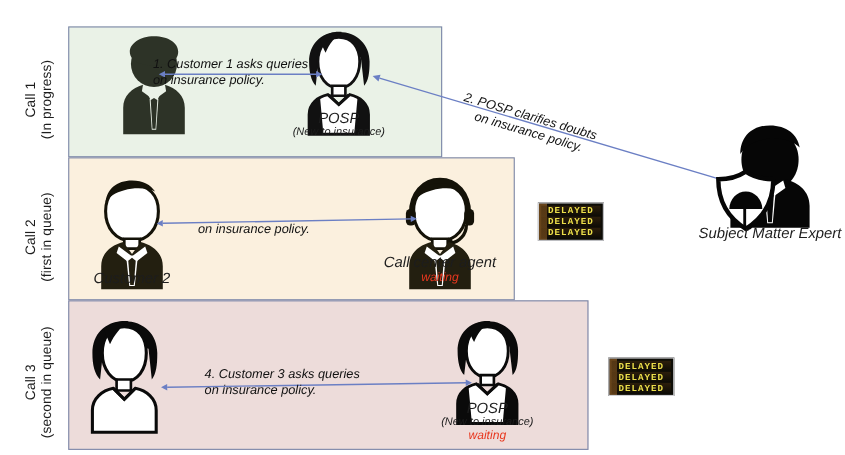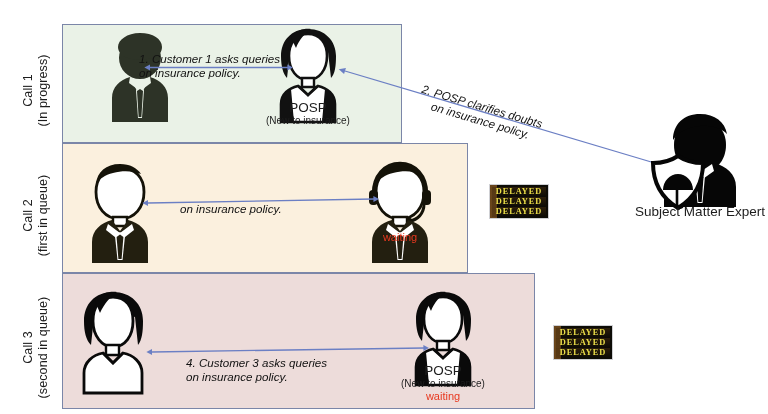--- a/index.html
+++ b/index.html
@@ -42,20 +42,21 @@
   }
   .lane-label .l1 { display:block; font-weight: 400; }
   .lane-label .l2 { display:block; font-weight: 400; }
 
   
   .cap {
     position: absolute;
     text-align: center;
     color: #1d1d1d;
     white-space: nowrap;
+    font-style: italic;
   }
   .cap .name { display:block; font-size: 13.5px; line-height: 15px; }
   .cap .sub  { display:block; font-size: 10px;  line-height: 12px; }
   .cap .wait { display:block; font-size: 11px; line-height: 13px; color: #e8381f; }
 
   
   .arrow-label {
     position: absolute;
     font-style: italic;
     font-size: 11.6px;
@@ -81,21 +82,21 @@
     padding: 2px 2px;
     display: flex;
     flex-direction: column;
     justify-content: space-between;
     background-image:
       linear-gradient(90deg,
         rgba(120,78,30,.85) 0px, rgba(120,78,30,.85) 7px,
         rgba(0,0,0,0) 7px, rgba(0,0,0,0) 100%);
   }
   .delayed .row {
-    font-family: Liberation Serif, serif;
+    font-family: Liberation Mono, monospace;
     font-weight: 700;
     color: #ecdf4a;
     font-size: 8.4px;
     letter-spacing: .9px;
     line-height: 10px;
     text-align: center;
     background: linear-gradient(180deg, rgba(70,45,14,.55), rgba(0,0,0,.15));
   }
   #delayed1 { left: 489px; top: 184px; width: 60px; height: 35px; }
   #delayed2 { left: 553px; top: 325px; width: 60px; height: 35px; }
@@ -272,37 +273,41 @@
   <div class="arrow-label" id="label2" style="left:424px; top:82px;">
     <span class="ln">2. POSP clarifies doubts</span>
     <span class="ln ln2">on insurance policy.</span>
   </div>
 
   <div class="arrow-label" style="left:180px; top:188px; width:164px;">
     <br>
     <span>on insurance policy.</span>
   </div>
 
-  <div class="arrow-label" style="left:186px; top:356px; width:164px;">
+  <div class="arrow-label" style="left:186px; top:334px; width:164px;">
     <span>4. Customer 3 asks queries</span><br>
     <span>on insurance policy.</span>
   </div>
 
 
   <div class="cap" style="left:244px; top:100px; width:128px;">
     <span class="name">POSP</span>
     <span class="sub">(New to insurance)</span>
   </div>
 
   <div class="cap" style="left:610px; top:204px; width:180px;">
     <span class="name">Subject Matter Expert</span>
   </div>
 
+  <div class="cap" style="left:56px; top:245px; width:128px;">
+    <span class="name">Customer 2</span>
+  </div>
 
   <div class="cap" style="left:340px; top:231px; width:120px;">
+    <span class="name">Call center agent</span>
     <span class="wait">waiting</span>
   </div>
 
 
   <div class="cap" style="left:379px; top:363px; width:128px;">
     <span class="name">POSP</span>
     <span class="sub">(New to insurance)</span>
     <span class="wait">waiting</span>
   </div>
 

